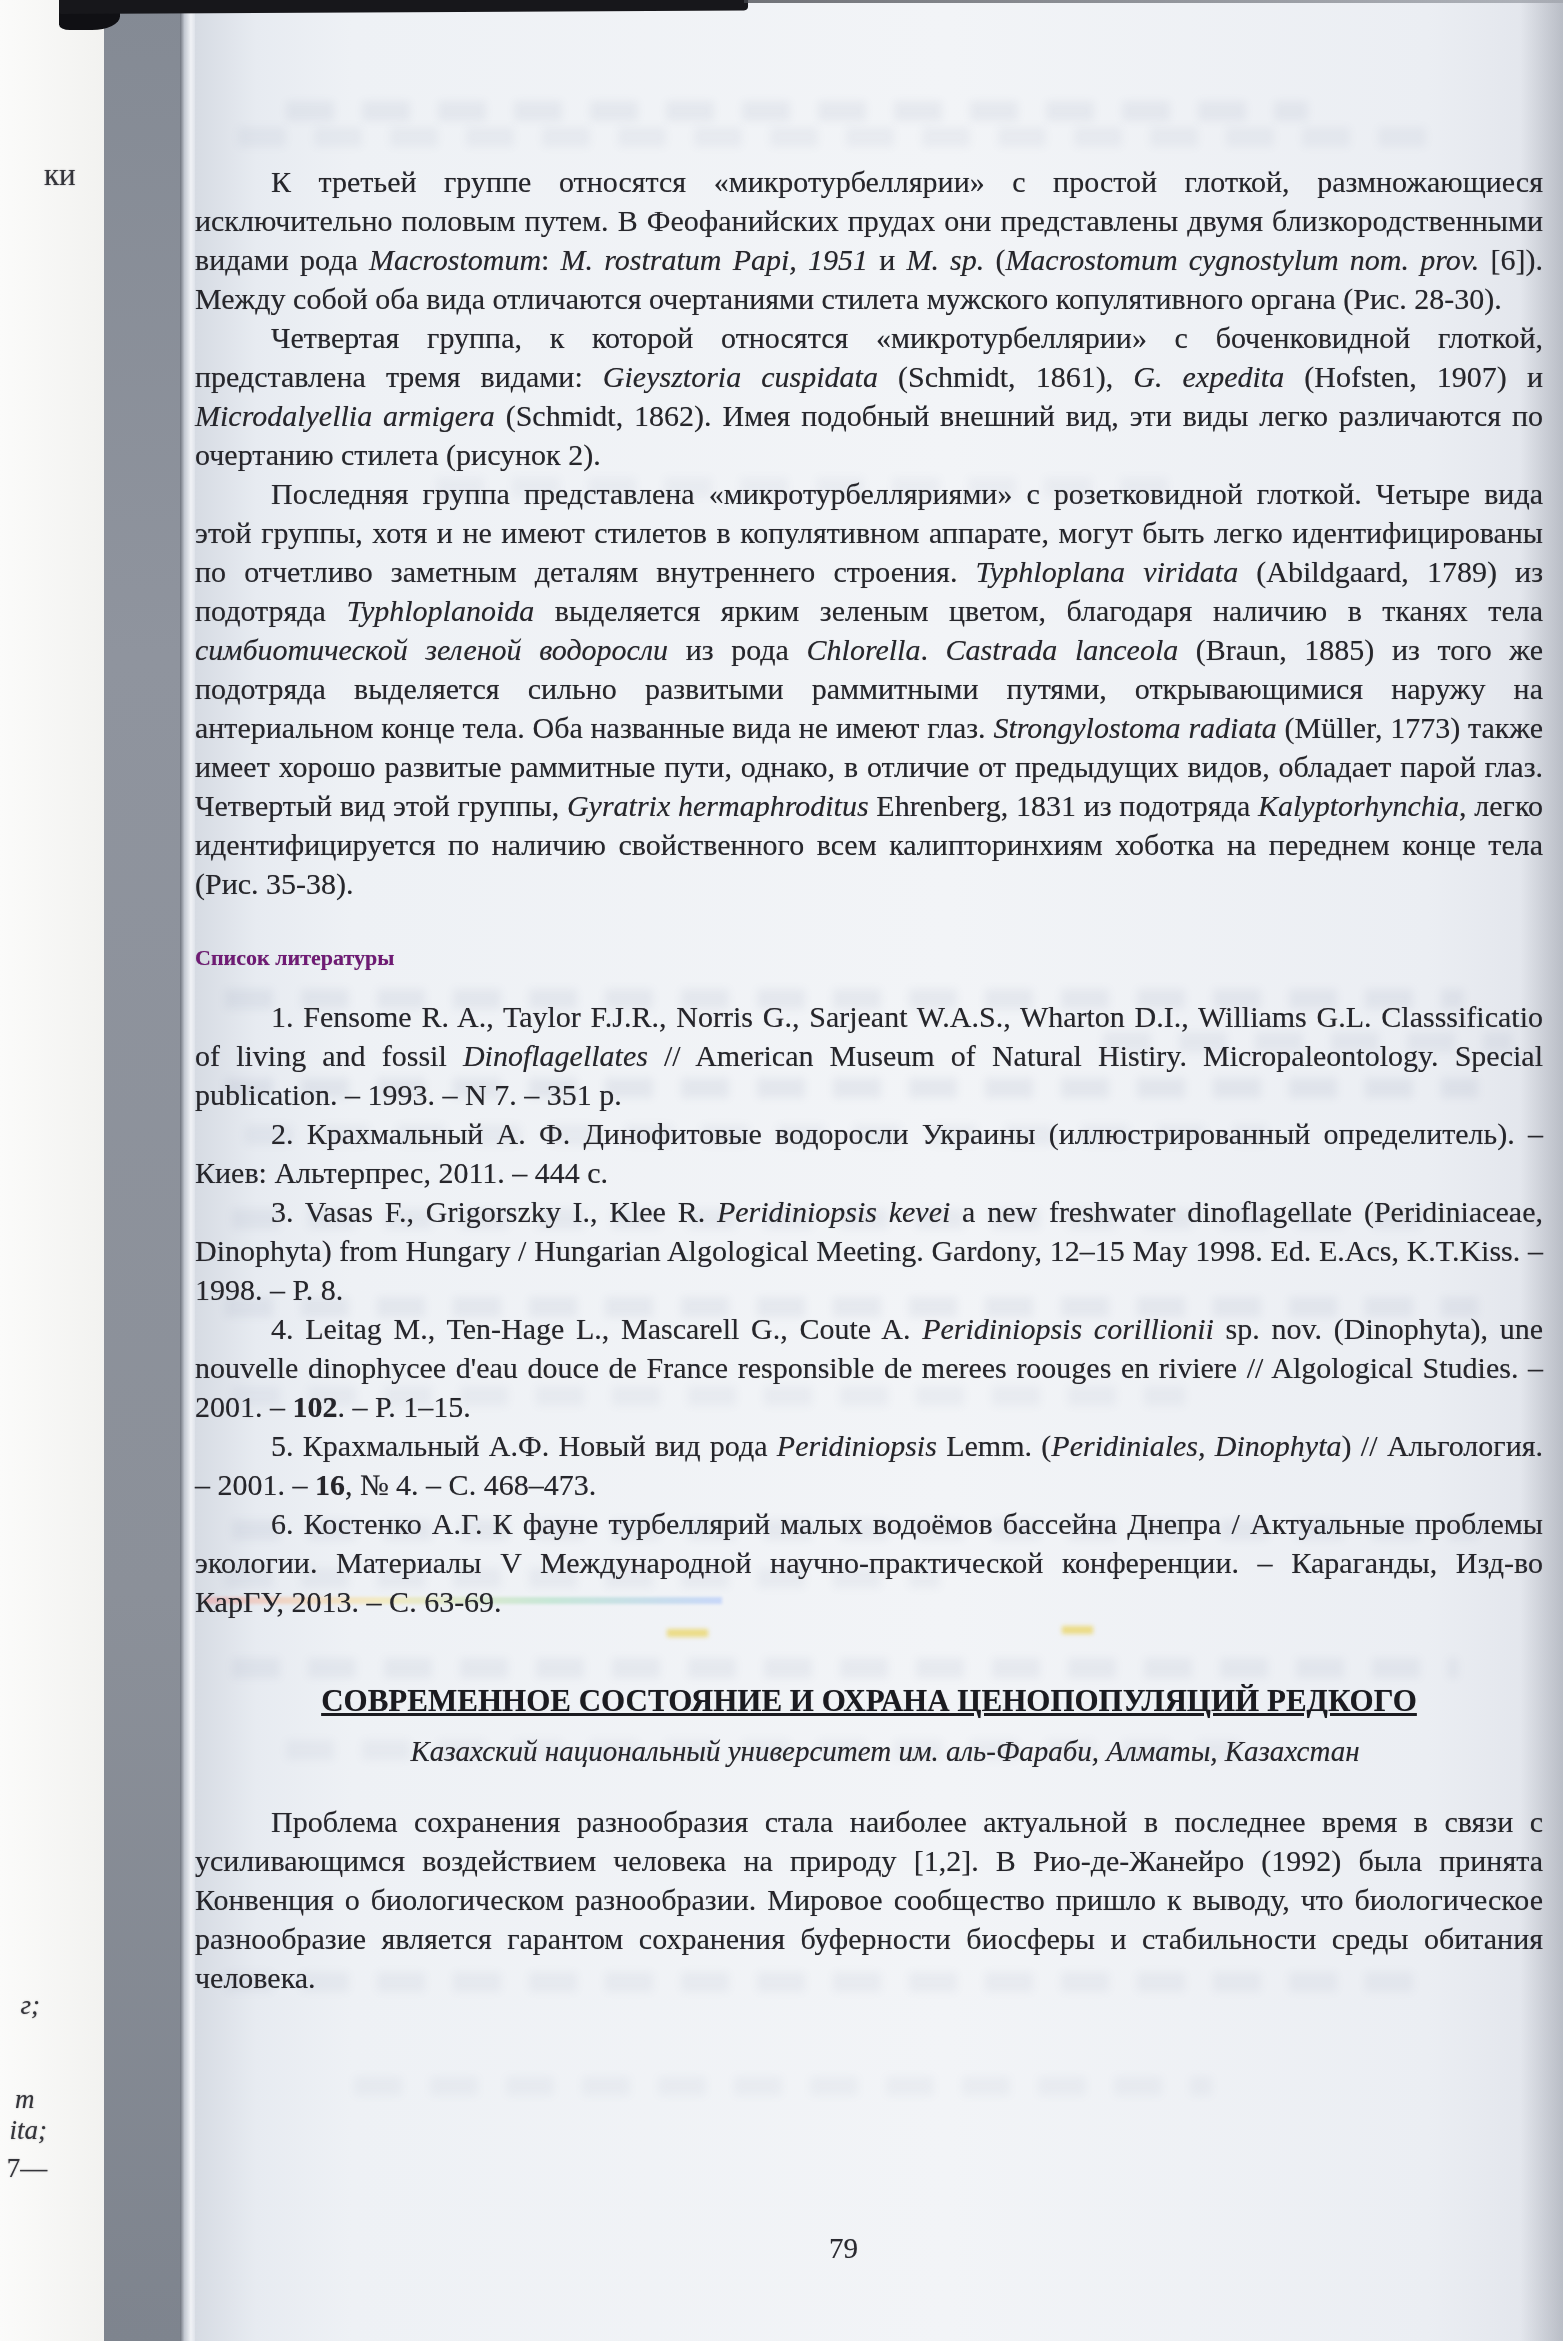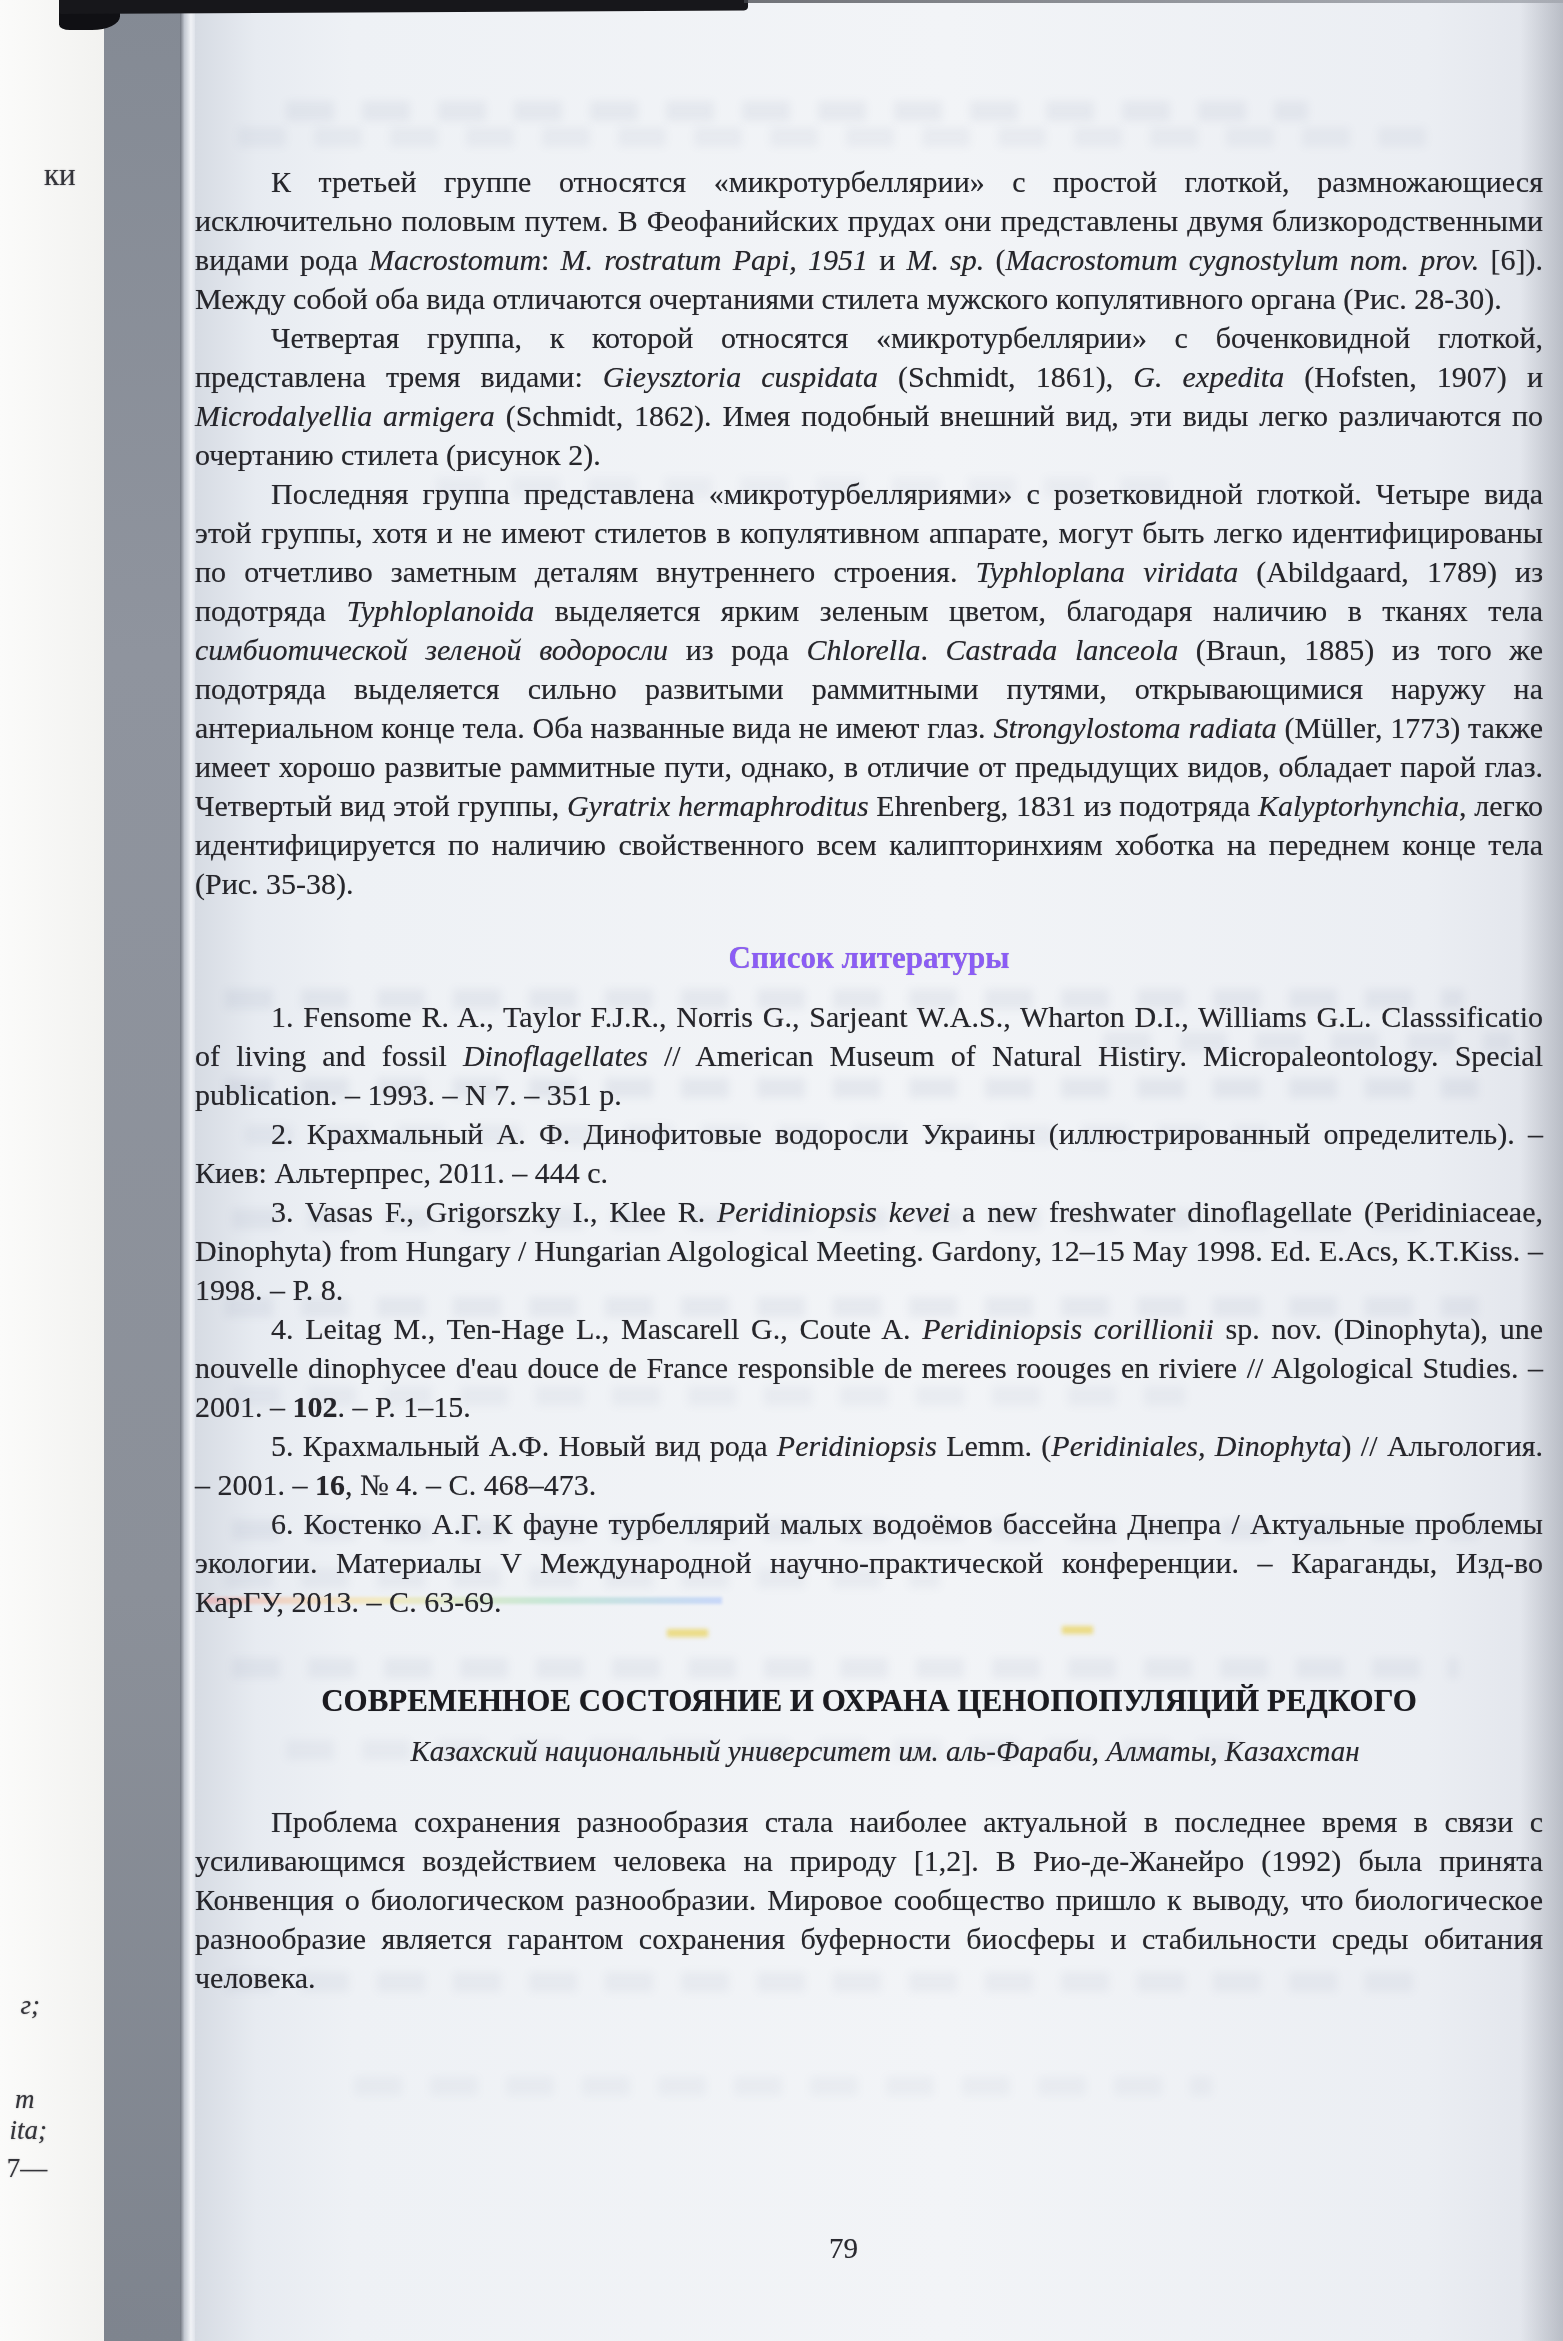--- a/index.html
+++ b/index.html
@@ -32,26 +32,26 @@
   .rainbow{position:absolute;height:6.8px;pointer-events:none;filter:blur(1.4px);opacity:.45;
     background:linear-gradient(90deg,rgba(255,90,90,.6),rgba(255,215,60,.6),rgba(90,200,130,.6),rgba(90,140,255,.6));}
   .speck{position:absolute;pointer-events:none;filter:blur(2px);background:rgba(232,200,40,.55);}
   
   .content{position:absolute;left:195px;top:162px;width:1348px;
     color:#26262b;font-size:30px;line-height:39px;text-align:justify;
     text-shadow:0 0 0.7px rgba(25,25,32,.45);}
   .para,.ref{margin:0;text-indent:76px;}
   .it{font-style:italic;}
   .bd{font-weight:bold;}
-  .refs-heading{text-align:center;font-weight:bold;font-size:31px;line-height:39px;
-    margin:35px 0 20.4px;color:#8b5cf6;text-indent:0;}
+  .refs-heading{text-align:left;font-weight:bold;font-size:22px;line-height:39px;
+    margin:35px 0 20.4px;color:#701a75;text-indent:0;}
   .article{margin-top:58px;}
   .authors{text-align:center;text-indent:0;margin:0;}
   .art-title{text-align:center;font-weight:bold;font-size:31px;line-height:44px;
-    margin:19px 12px 0;color:#1b1b20;text-indent:0;}
+    margin:19px 12px 0;color:#1b1b20;text-indent:0;text-decoration:underline;}
   .affiliation{text-align:center;font-style:italic;font-size:29px;margin:8.2px 0 0;text-indent:0;padding-left:32px;}
   .intro{margin:31px 0 0;}
   .page-number{position:absolute;left:708px;top:2232px;width:150px;text-align:right;
     font-size:29px;color:#2a2a30;text-shadow:0 0 0.7px rgba(25,25,32,.4);}
   
   .frag{position:absolute;color:#34343a;text-shadow:0 0 1.4px rgba(40,40,48,.5);}
   .frag-top{left:44px;top:157px;font-size:31px;}
   .mf0{left:20.4px;top:1990px;font-size:27px;font-style:italic;}
   .mf1{left:15px;top:2084px;font-size:27px;font-style:italic;}
   .mf2{left:9.5px;top:2115px;font-size:27px;font-style:italic;}

